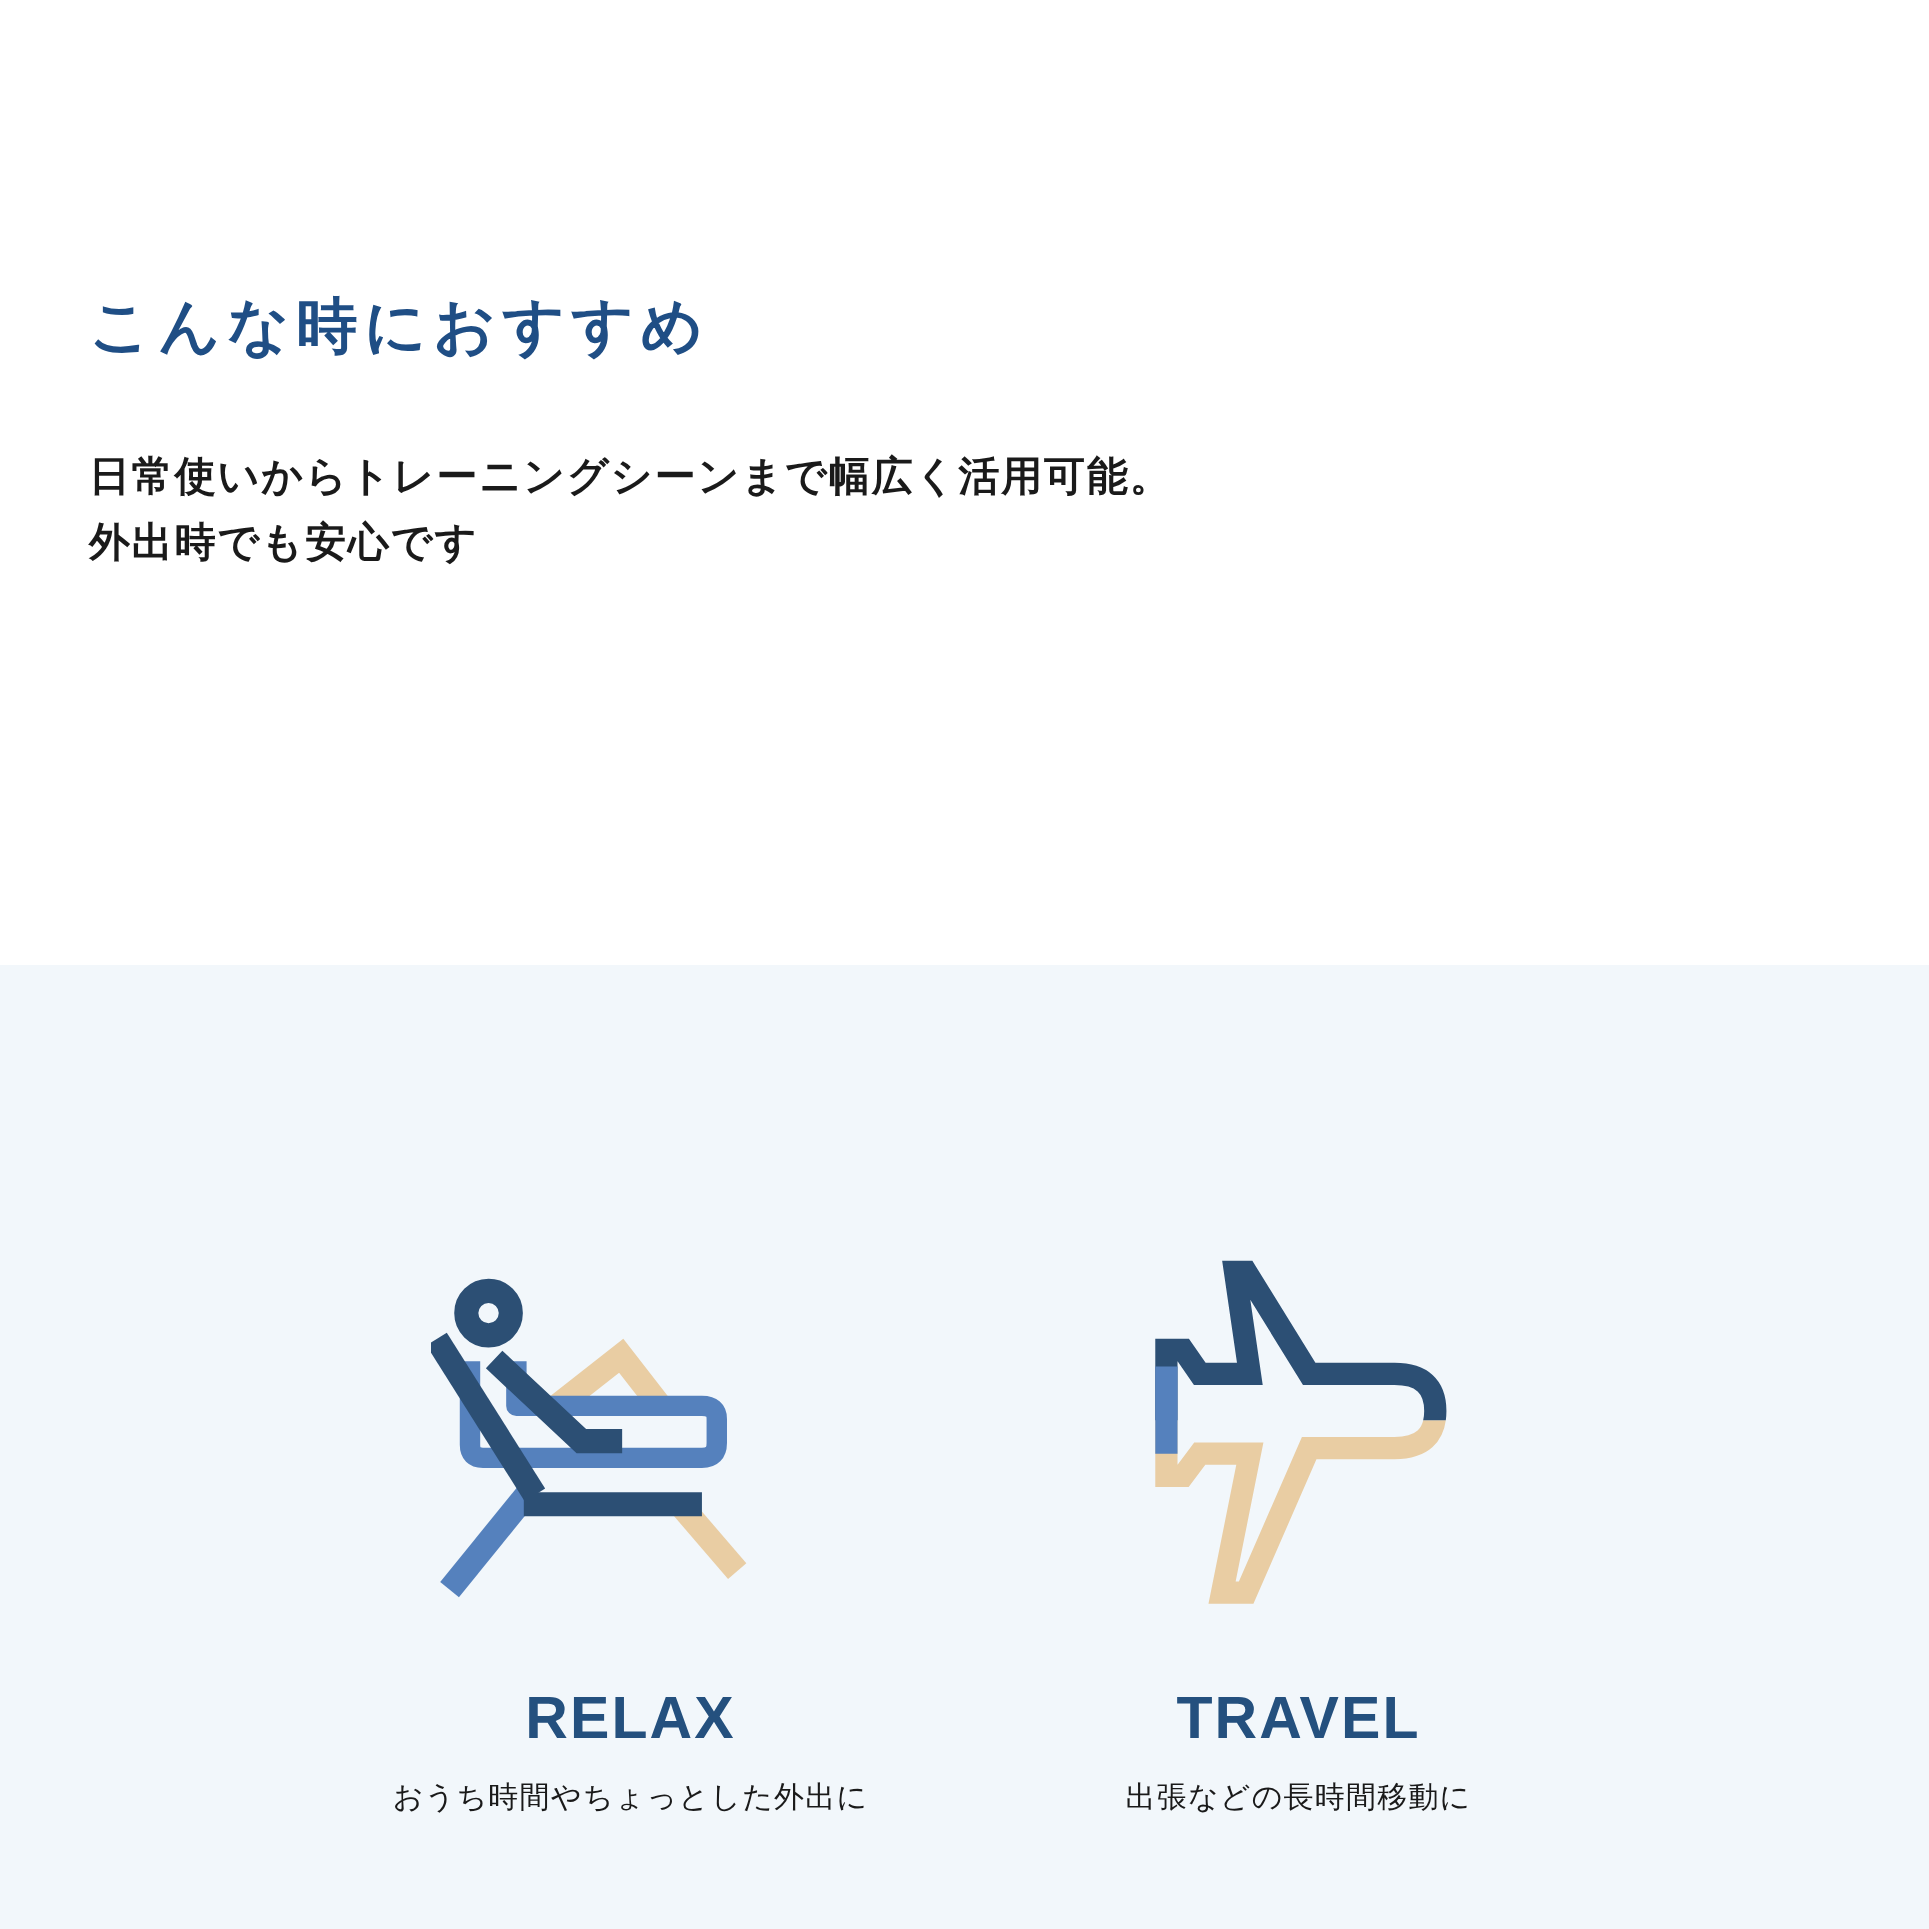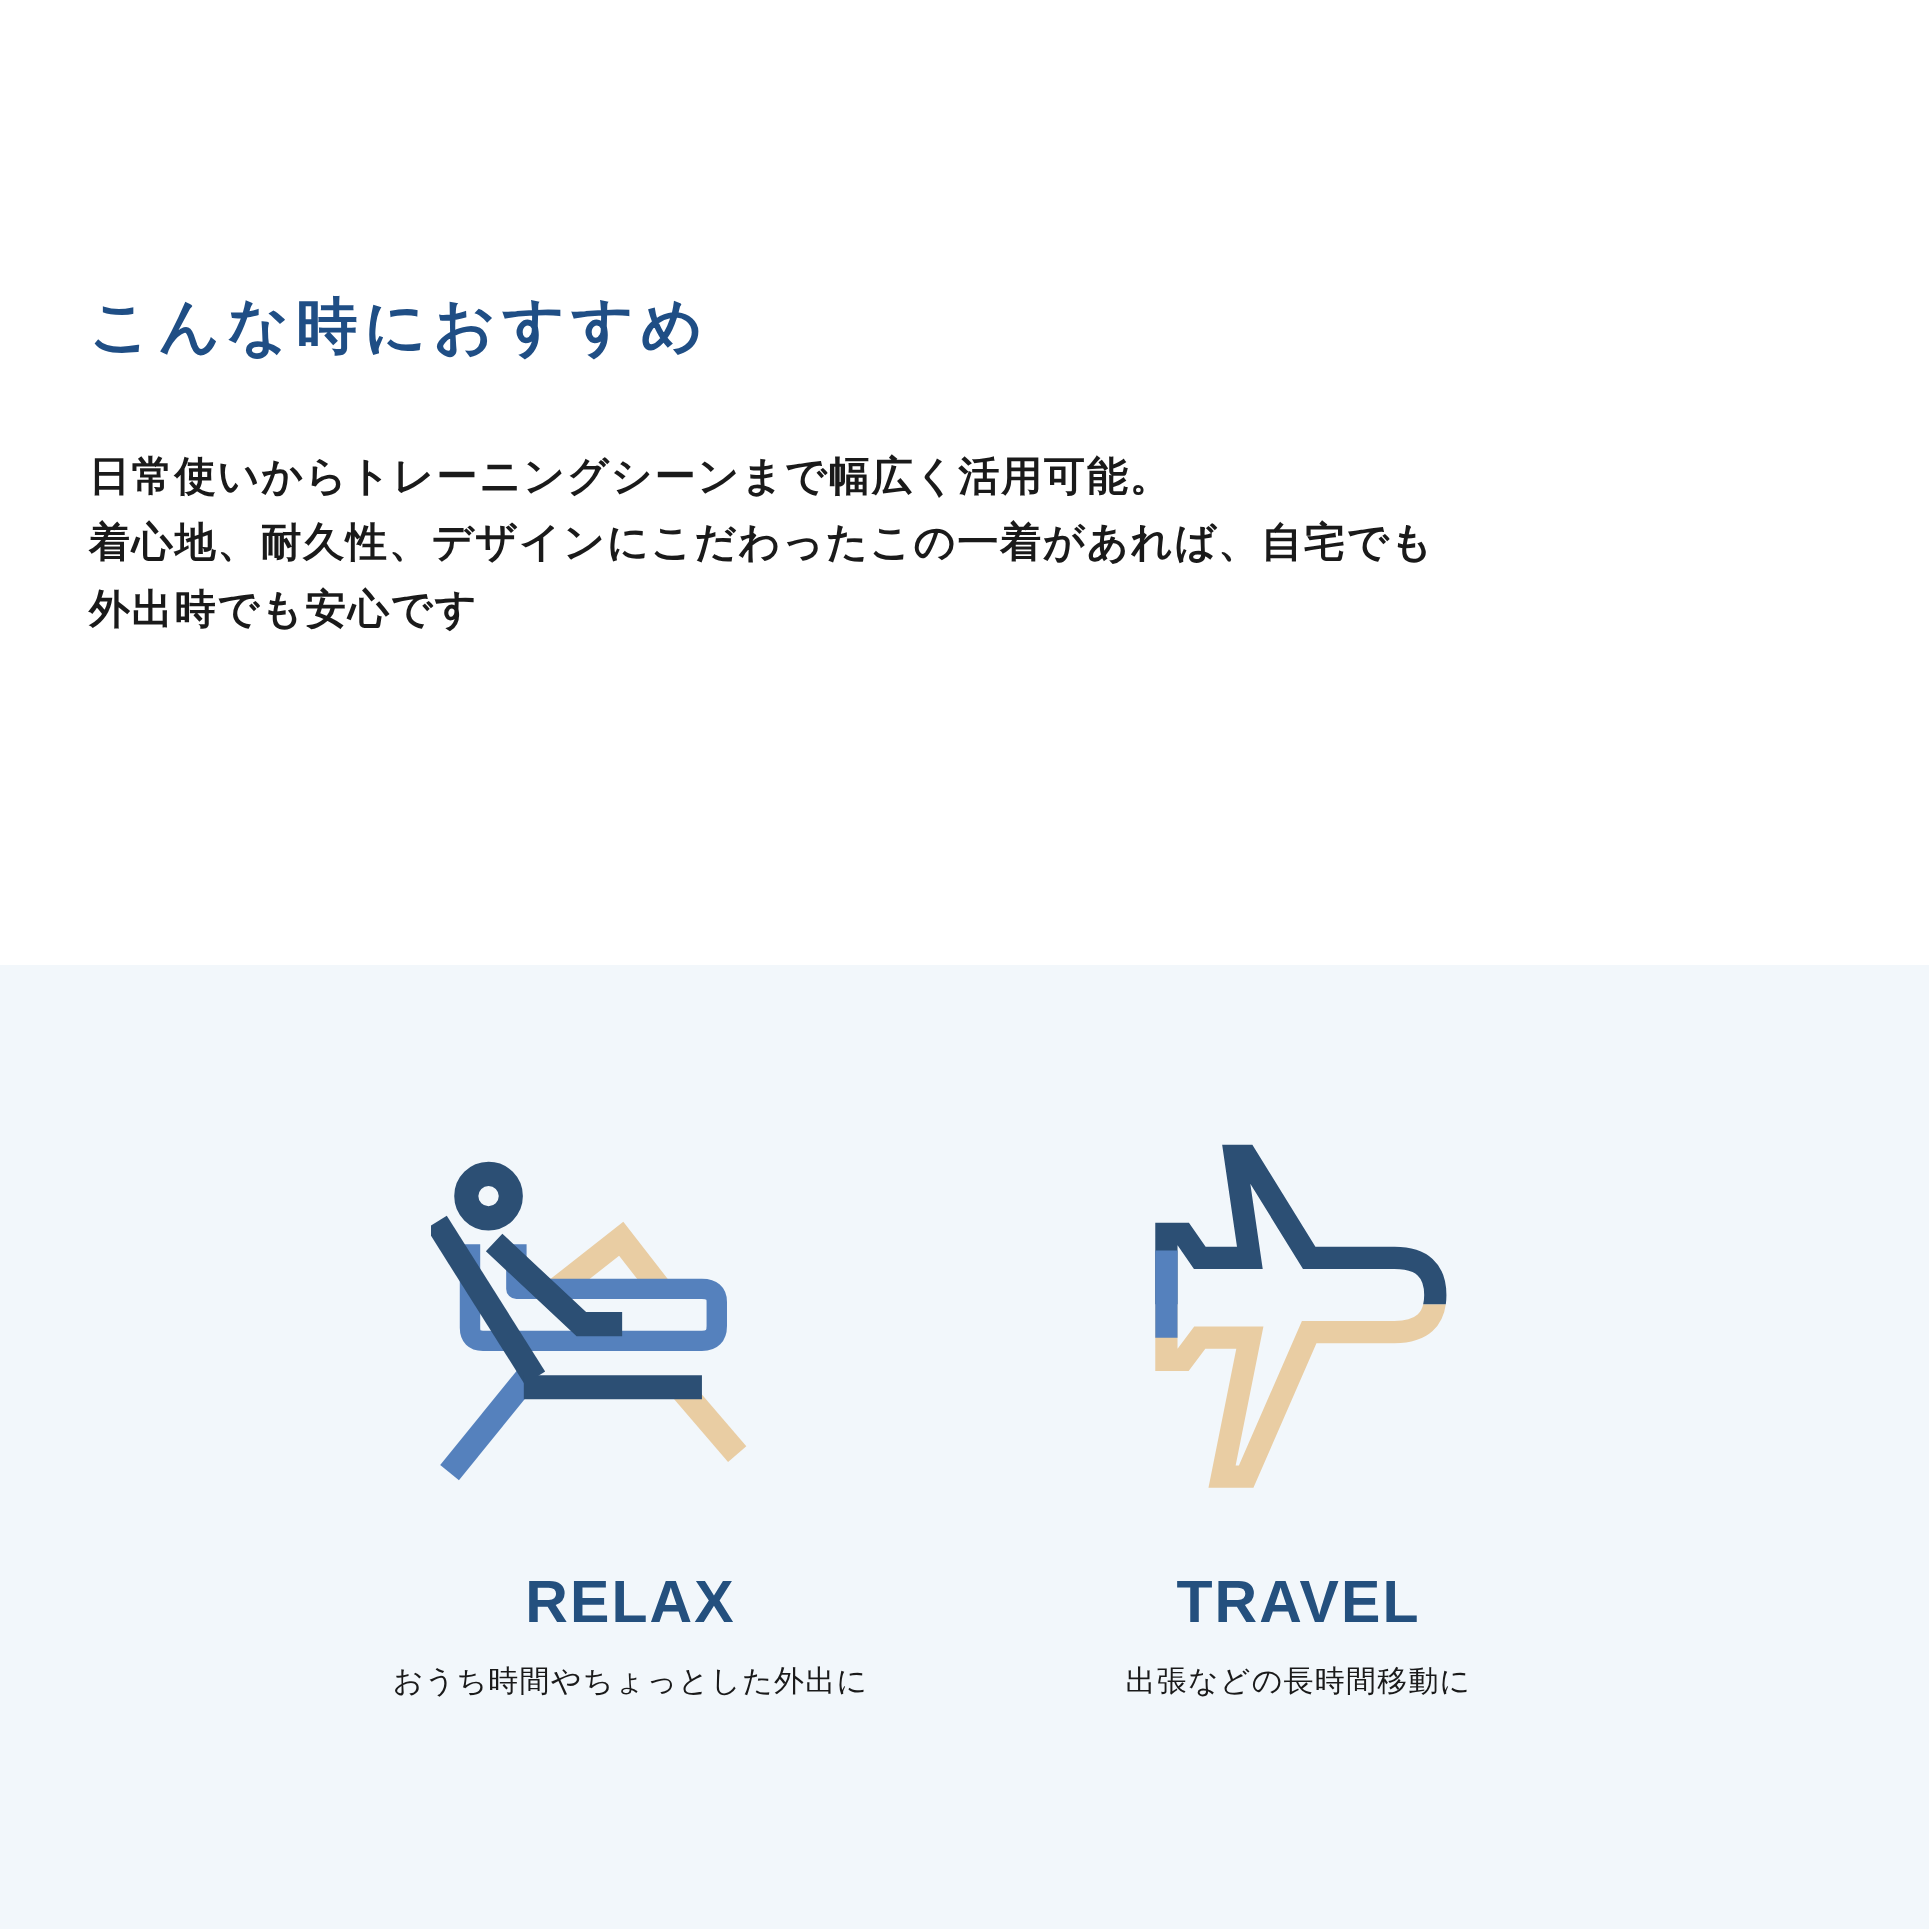--- a/index.html
+++ b/index.html
@@ -55,21 +55,21 @@
     line-height: 1.62;
   }
   .intro-body .ln { display: block; white-space: nowrap; }
 
   
   .scenes {
     position: relative;
     height: 965px;
     background: #f2f7fb;
     display: flex;
-    align-items: flex-start;
+    align-items: center;
     justify-content: center;
   }
 
   .scene {
     width: 594px;
     display: flex;
     flex-direction: column;
     align-items: center;
   }
 
@@ -108,21 +108,20 @@
 <body>
 
 <div class="page">
 
   <section class="intro">
 
     <h1 class="intro-heading">こんな時におすすめ</h1>
 
     <div class="intro-body">
       <span class="ln">日常使いからトレーニングシーンまで幅広く活用可能。</span>
-      <span class="ln">着心地、耐久性、デザインにこだわったこの一着があれば、自宅でも</span>
       <span class="ln">外出時でも安心です</span>
     </div>
 
   </section>
 
   <section class="scenes">
 
     <div class="scene scene-relax">
 
       <div class="icon-wrap">

